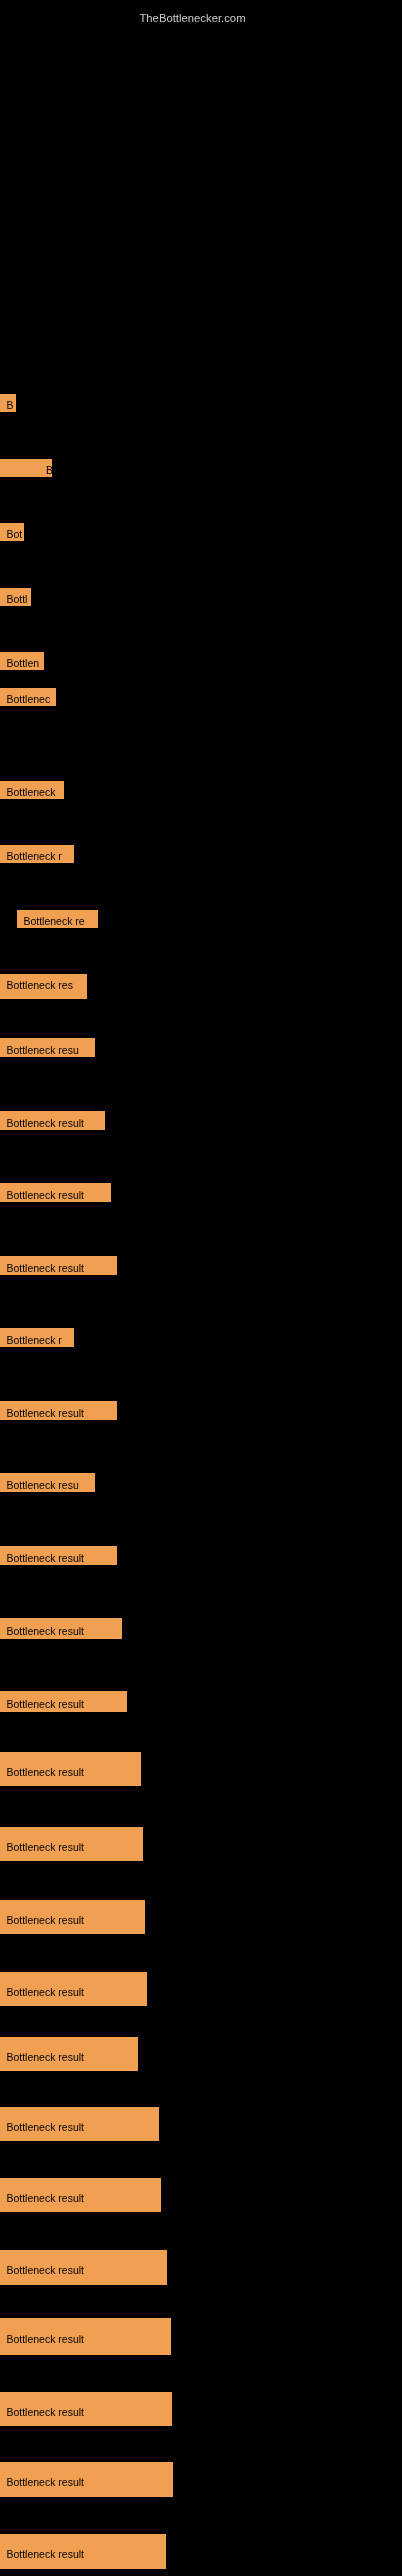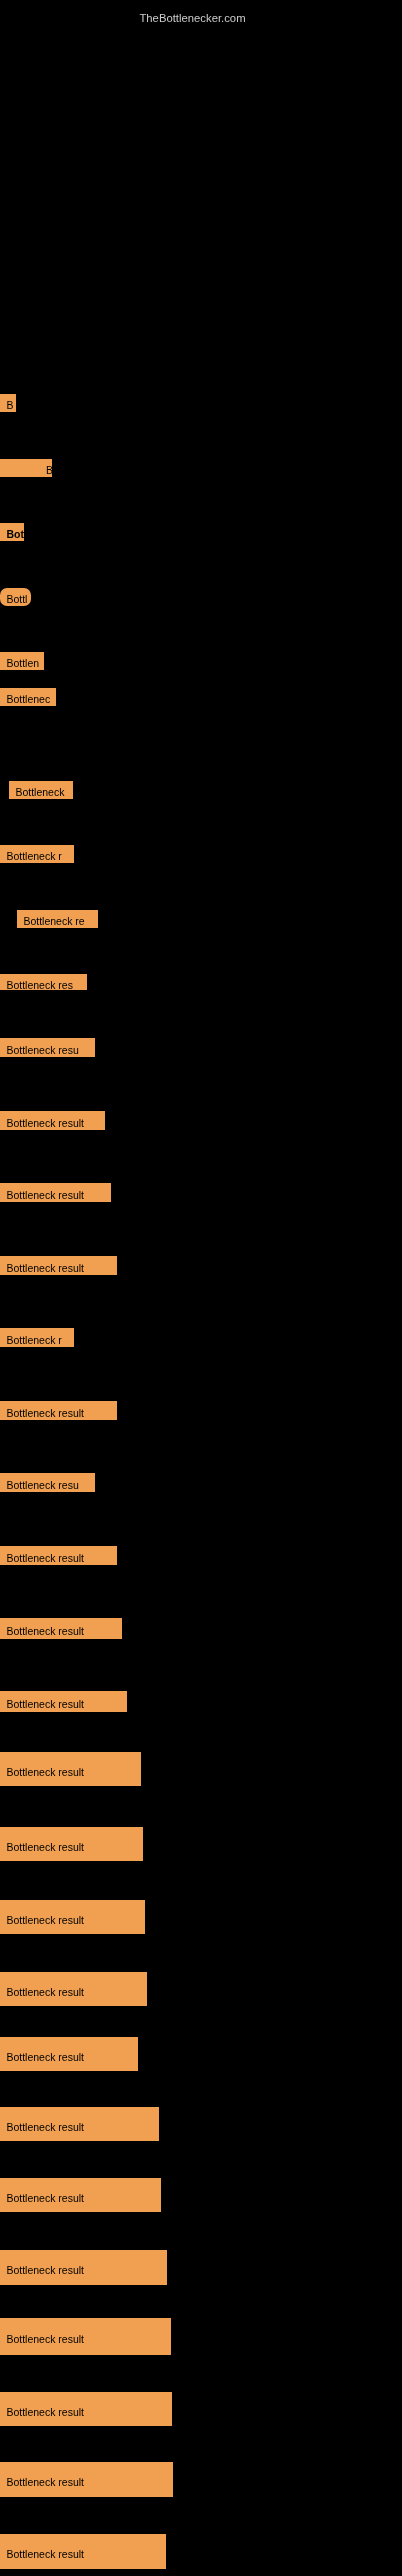--- a/index.html
+++ b/index.html
@@ -39,28 +39,28 @@
       overflow: hidden;
     }
   </style>
 </head>
 <body>
 
 <span class="site-title">TheBottlenecker.com</span>
 
 <div class="bottleneck-item" style="top: 394px; width: 16px; height: 17.7px; line-height: 17.7px;">B</div>
 <div class="bottleneck-item" style="top: 459px; width: 20px; height: 17.7px; line-height: 17.7px; padding-left: 46px;">Bo</div>
-<div class="bottleneck-item" style="top: 523px; width: 24px; height: 17.7px; line-height: 17.7px; font-weight: bold;">Bot</div>
-<div class="bottleneck-item" style="top: 588px; width: 31px; height: 17.7px; line-height: 17.7px; border-radius: 7px;">Bottl</div>
+<div class="bottleneck-item" style="top: 523px; width: 24px; height: 17.7px; line-height: 17.7px;">Bot</div>
+<div class="bottleneck-item" style="top: 588px; width: 31px; height: 17.7px; line-height: 17.7px;">Bottl</div>
 <div class="bottleneck-item" style="top: 652px; width: 44px; height: 17.7px; line-height: 17.7px;">Bottlen</div>
 <div class="bottleneck-item" style="top: 688px; width: 56px; height: 17.7px; line-height: 17.7px;">Bottlenec</div>
-<div class="bottleneck-item" style="top: 781px; width: 64px; height: 17.7px; line-height: 17.7px; margin-left: 9px;">Bottleneck</div>
+<div class="bottleneck-item" style="top: 781px; width: 64px; height: 17.7px; line-height: 17.7px;">Bottleneck</div>
 <div class="bottleneck-item" style="top: 845px; width: 74px; height: 17.7px; line-height: 17.7px;">Bottleneck r</div>
 <div class="bottleneck-item" style="top: 910px; width: 81px; height: 17.7px; line-height: 17.7px; margin-left: 17px;">Bottleneck re</div>
-<div class="bottleneck-item" style="top: 974px; width: 87px; height: 16px; line-height: 17.7px;">Bottleneck res</div>
+<div class="bottleneck-item" style="top: 974px; width: 87px; height: 25px; line-height: 17.7px;">Bottleneck res</div>
 <div class="bottleneck-item" style="top: 1038px; width: 95px; height: 19.3px; line-height: 19.3px;">Bottleneck resu</div>
 <div class="bottleneck-item" style="top: 1111px; width: 105px; height: 19.3px; line-height: 19.3px;">Bottleneck result</div>
 <div class="bottleneck-item" style="top: 1183px; width: 111px; height: 19.3px; line-height: 19.3px;">Bottleneck result</div>
 <div class="bottleneck-item" style="top: 1256px; width: 117px; height: 19.3px; line-height: 19.3px;">Bottleneck result</div>
 <div class="bottleneck-item" style="top: 1328px; width: 74px; height: 19.3px; line-height: 19.3px;">Bottleneck r</div>
 <div class="bottleneck-item" style="top: 1401px; width: 117px; height: 19.3px; line-height: 19.3px;">Bottleneck result</div>
 <div class="bottleneck-item" style="top: 1473px; width: 95px; height: 19.3px; line-height: 19.3px;">Bottleneck resu</div>
 <div class="bottleneck-item" style="top: 1546px; width: 117px; height: 19.3px; line-height: 19.3px;">Bottleneck result</div>
 <div class="bottleneck-item" style="top: 1618px; width: 122px; height: 21px; line-height: 21px;">Bottleneck result</div>
 <div class="bottleneck-item" style="top: 1691px; width: 127px; height: 21px; line-height: 21px;">Bottleneck result</div>

